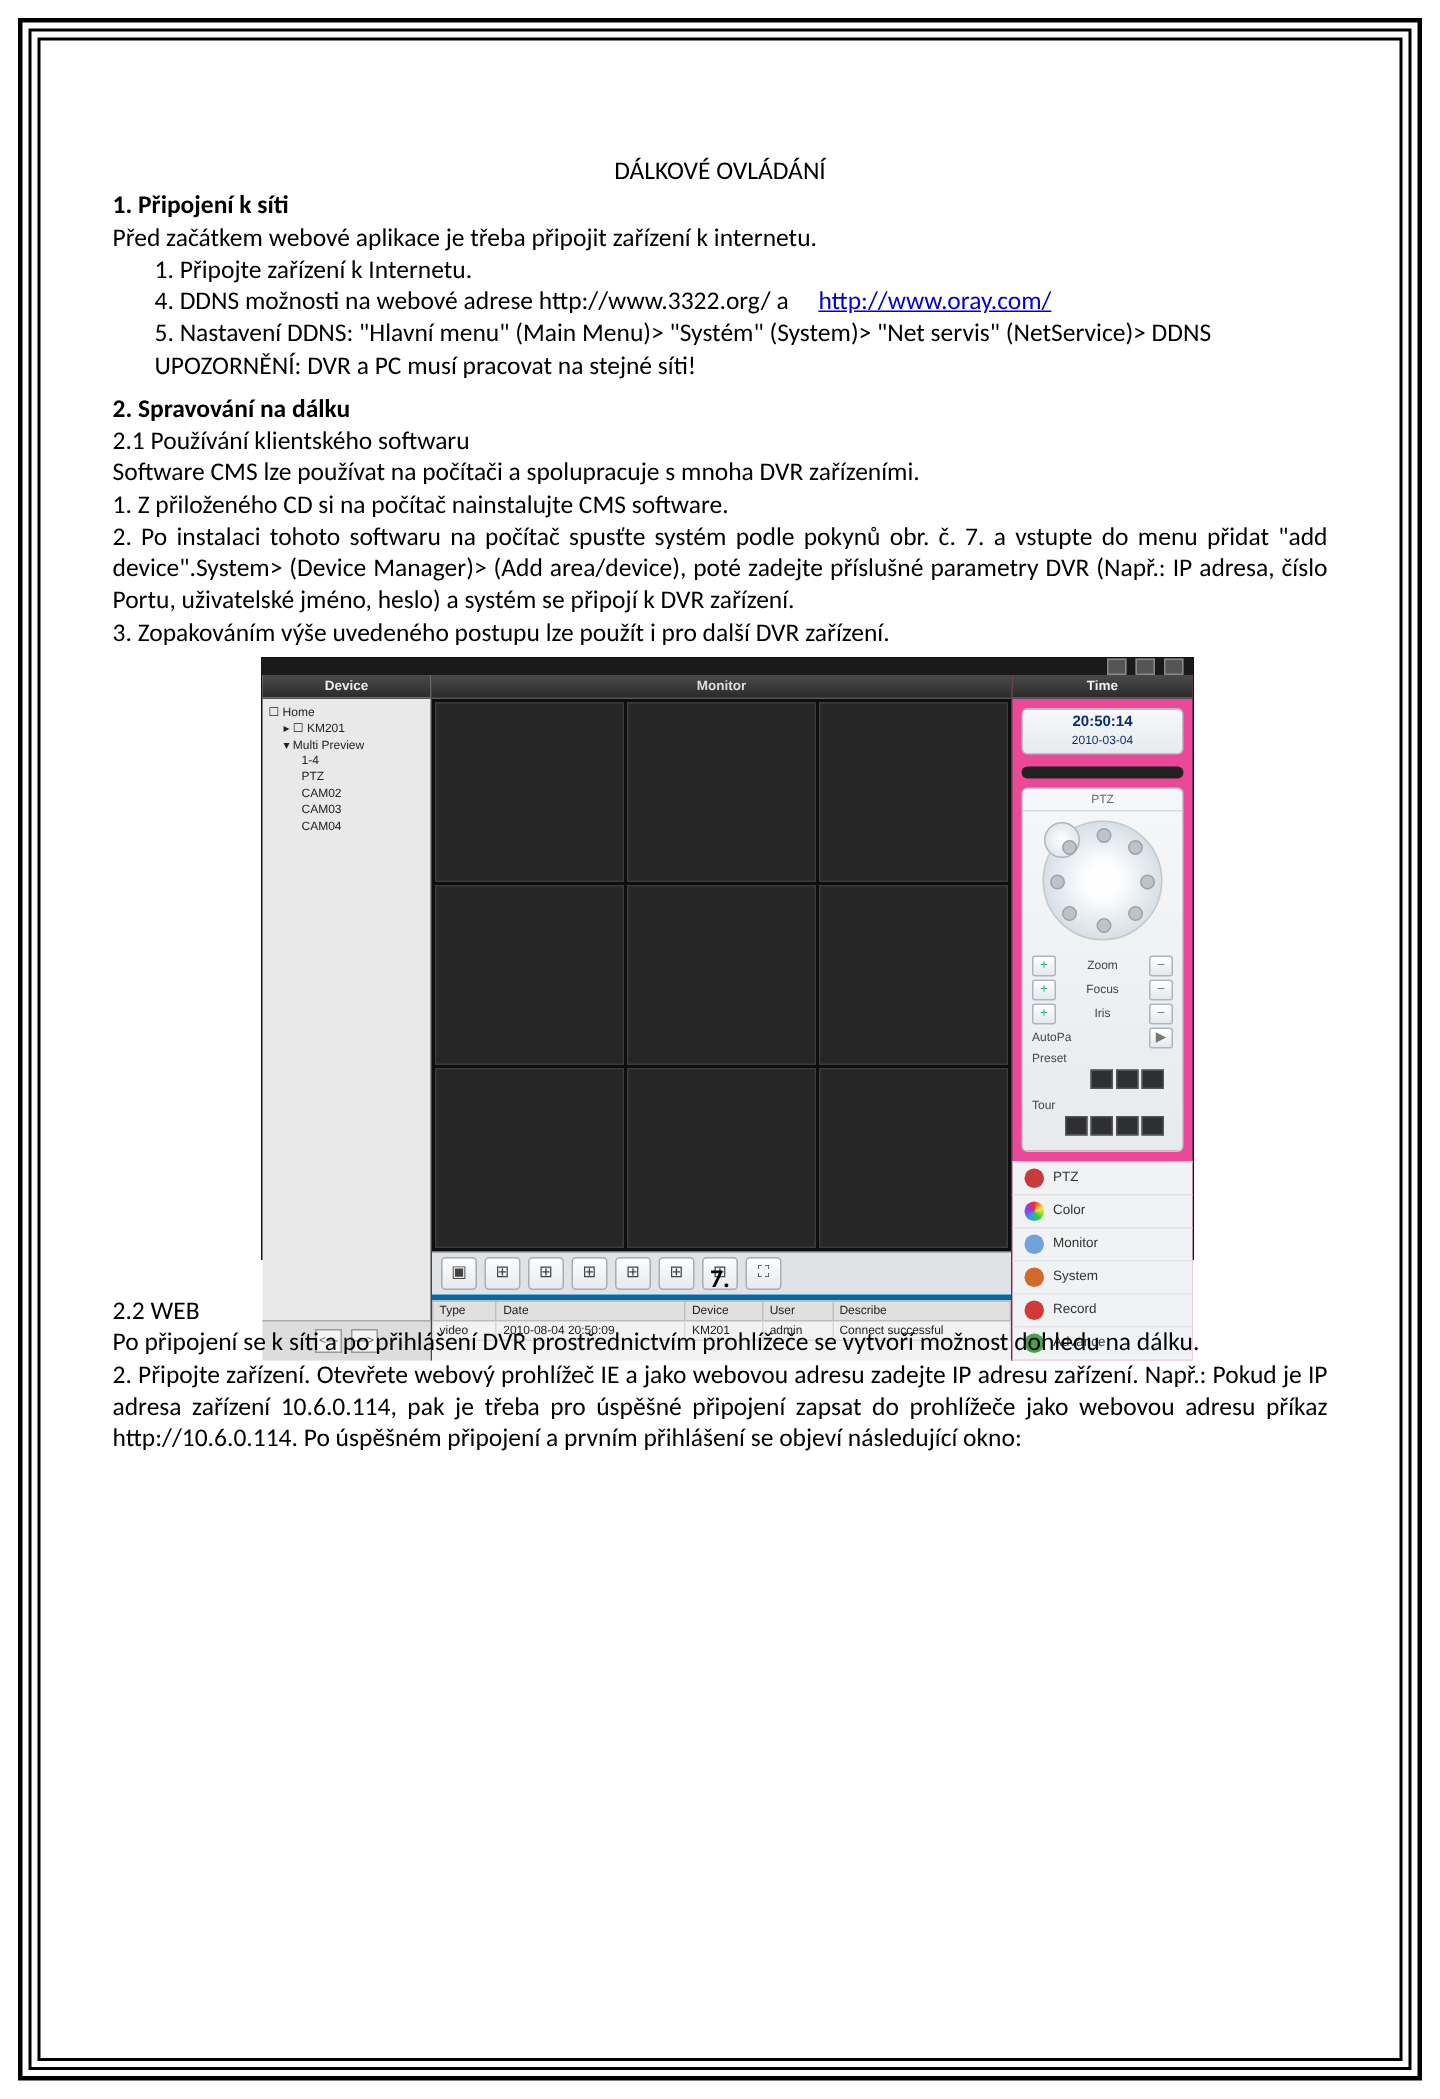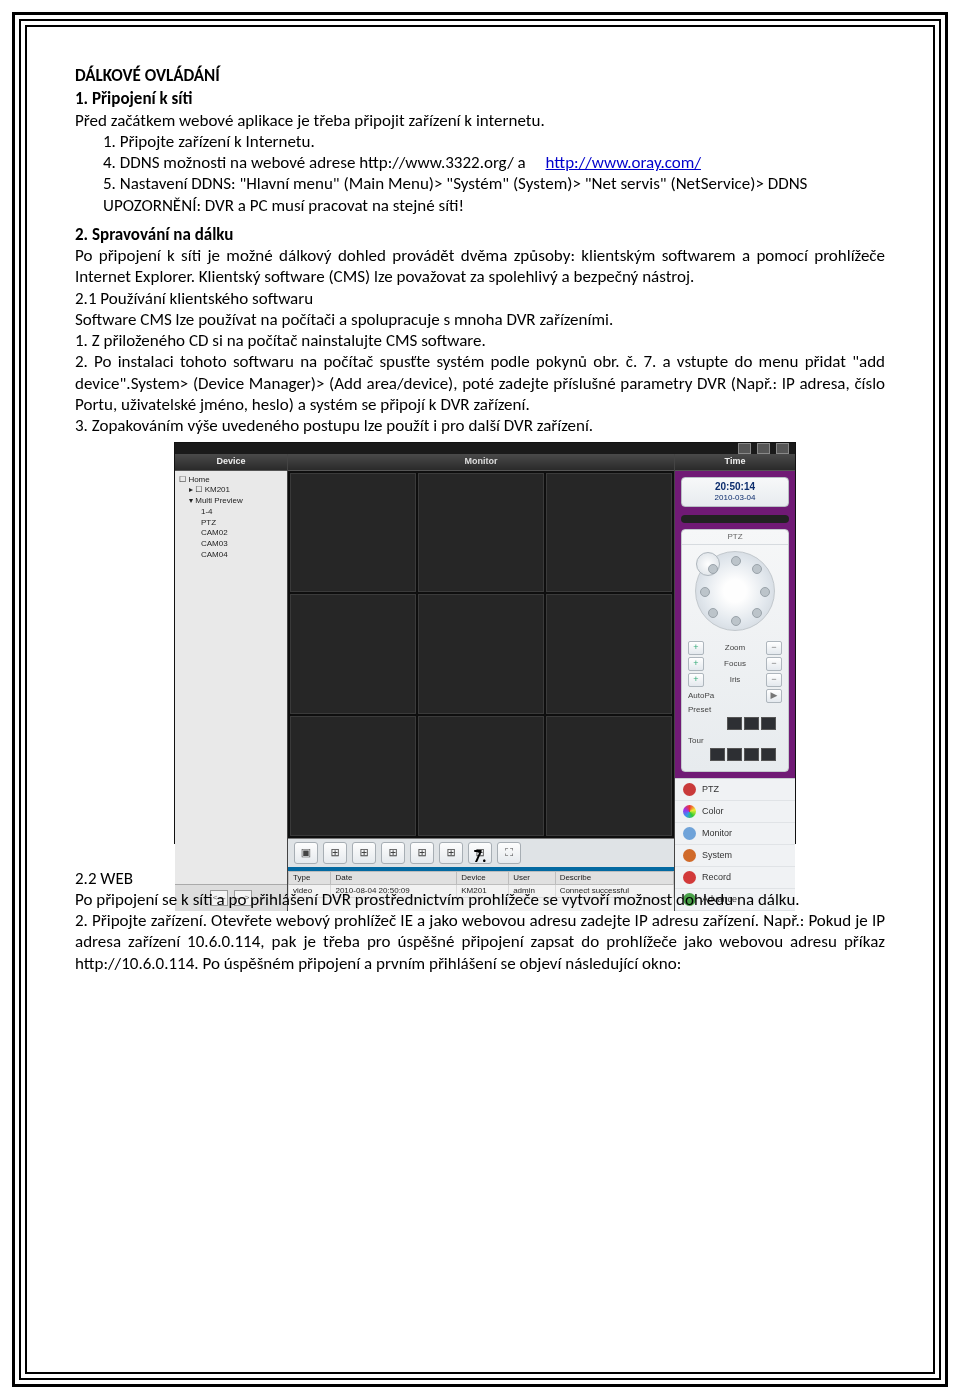--- a/index.html
+++ b/index.html
@@ -31,23 +31,24 @@
     border: 2px solid #000;
     height: 100%;
     padding: 38px 48px 28px 48px;
     font-family: Calibri, Arial, sans-serif;
     font-size: 17px;
     color: #000;
     line-height: 1.25;
     overflow: hidden;
   }
   .title {
-    text-align: left;
-    font-weight: bold;
+    text-align: center;
+    font-weight: normal;
     margin-bottom: 2px;
+    margin-top: 38px;
   }
   .bold { font-weight: bold; }
   .para { margin: 0; }
   .just { text-align: justify; }
   .mt8 { margin-top: 8px; }
   a, .link { color: #0000cc; text-decoration: underline; padding-left: 16px; }
 
   
   .cms-wrap {
     margin: 6px auto 2px auto;
@@ -182,21 +183,21 @@
     padding: 1px 4px;
     text-align: left;
     font-weight: normal;
   }
   .cms-log td {
     border: 1px solid #d8d8d8;
     padding: 1px 4px;
   }
   .cms-right {
     width: 120px;
-    background: #701a75;
+    background: #ec4899;
     border-left: 1px solid #444;
     display: flex;
     flex-direction: column;
   }
   .cms-right-hdr {
     background: linear-gradient(#4a4a4a,#2a2a2a);
     color: #eee;
     text-align: center;
     padding: 2px 0;
     font-weight: bold;
@@ -299,21 +300,20 @@
   <p class="para bold">1. Připojení k síti</p>
   <p class="para">Před začátkem webové aplikace je třeba připojit zařízení k internetu.</p>
   <p class="para" style="padding-left:28px">1. Připojte zařízení k Internetu.</p>
   <p class="para" style="padding-left:28px">
     <span>4. DDNS možnosti na webové adrese http://www.3322.org/ a </span><span class="link">http://www.oray.com/</span>
   </p>
   <p class="para just" style="padding-left:28px">5. Nastavení DDNS: "Hlavní menu" (Main Menu)&gt; "Systém" (System)&gt; "Net servis" (NetService)&gt; DDNS</p>
   <p class="para" style="padding-left:28px">UPOZORNĚNÍ: DVR a PC musí pracovat na stejné síti!</p>
 
   <p class="para bold mt8">2. Spravování na dálku</p>
-  <p class="para just">Po připojení k síti je možné dálkový dohled provádět dvěma způsoby: klientským softwarem a pomocí prohlížeče Internet Explorer. Klientský software (CMS) lze považovat za spolehlivý a bezpečný nástroj.</p>
   <p class="para">2.1 Používání klientského softwaru</p>
   <p class="para">Software CMS lze používat na počítači a spolupracuje s mnoha DVR zařízeními.</p>
   <p class="para">1. Z přiloženého CD si na počítač nainstalujte CMS software.</p>
   <p class="para just">2. Po instalaci tohoto softwaru na počítač spusťte systém podle pokynů obr. č. 7. a vstupte do menu přidat "add device".System&gt; (Device Manager)&gt; (Add area/device), poté zadejte příslušné parametry DVR (Např.: IP adresa, číslo Portu, uživatelské jméno, heslo) a systém se připojí k DVR zařízení.</p>
   <p class="para">3. Zopakováním výše uvedeného postupu lze použít i pro další DVR zařízení.</p>
 
   <div class="cms-wrap">
     <div class="cms">
       <div class="cms-titlebar">
         <div class="wbtn"></div>

